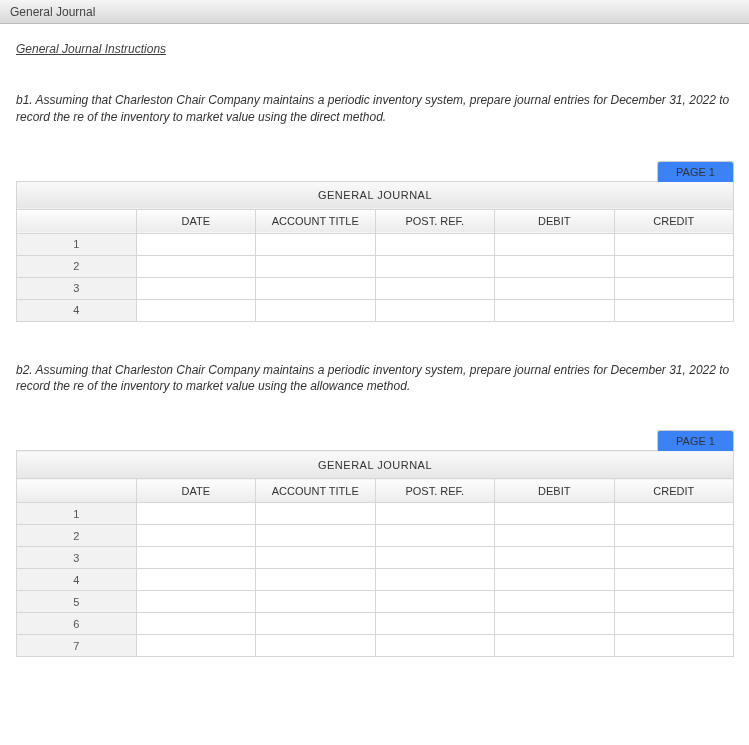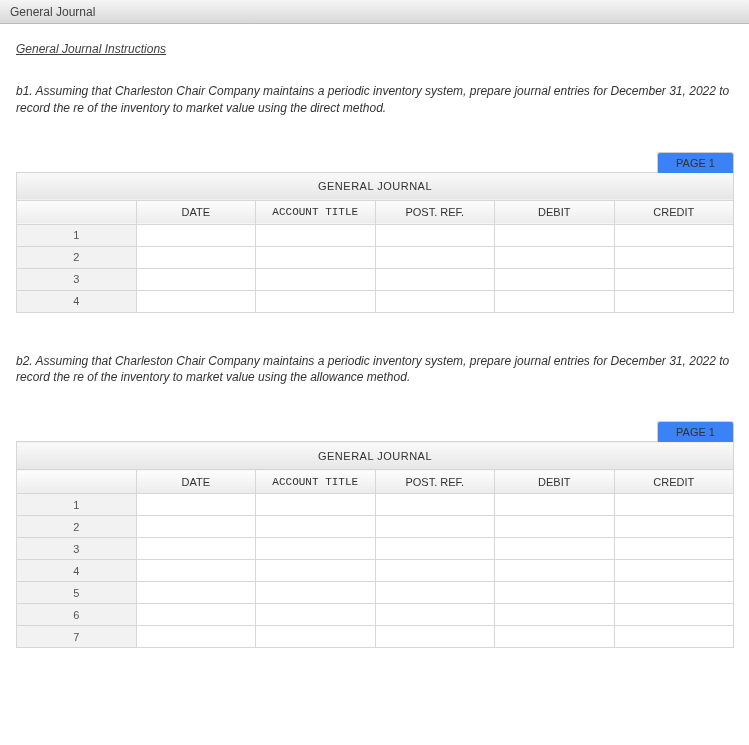--- a/index.html
+++ b/index.html
@@ -27,21 +27,21 @@
     padding: 18px 16px 10px 16px;
   }
   .instructions-link {
     color: #404040;
     text-decoration: underline;
     font-style: italic;
     font-size: 12px;
     cursor: pointer;
   }
   .prompt {
-    margin-top: 27px;
+    margin-top: 36px;
     font-style: italic;
     font-size: 12px;
     line-height: 1.4;
     color: #333;
     white-space: normal;
   }
   .journal-block { margin-top: 34px; }
   .page-tab-row {
     display: flex;
     justify-content: flex-end;
@@ -88,21 +88,21 @@
     background: #f2f2f2;
     color: #555;
     font-size: 10px;
     height: 22px;
   }
   td.cell {
     height: 22px;
     background: #fff;
   }
   .col-date  { width: 110px; }
-  .col-acct  { width: 290px; font-family: Liberation Mono, monospace; }
+  .col-acct  { width: 290px; }
   .col-ref   { width: 75px; }
   .col-debit { width: 110px; }
   .col-credit{ width: 110px; }
 </style>
 </head>
 <body>
 
 <div class="tab-bar">
   <span class="tab-title">General Journal</span>
 </div>

